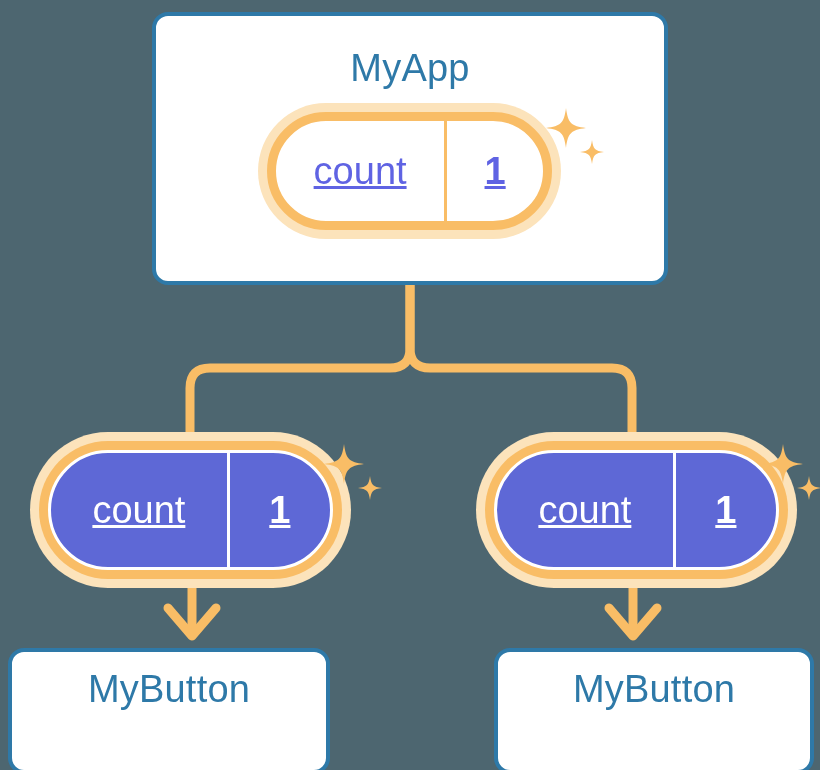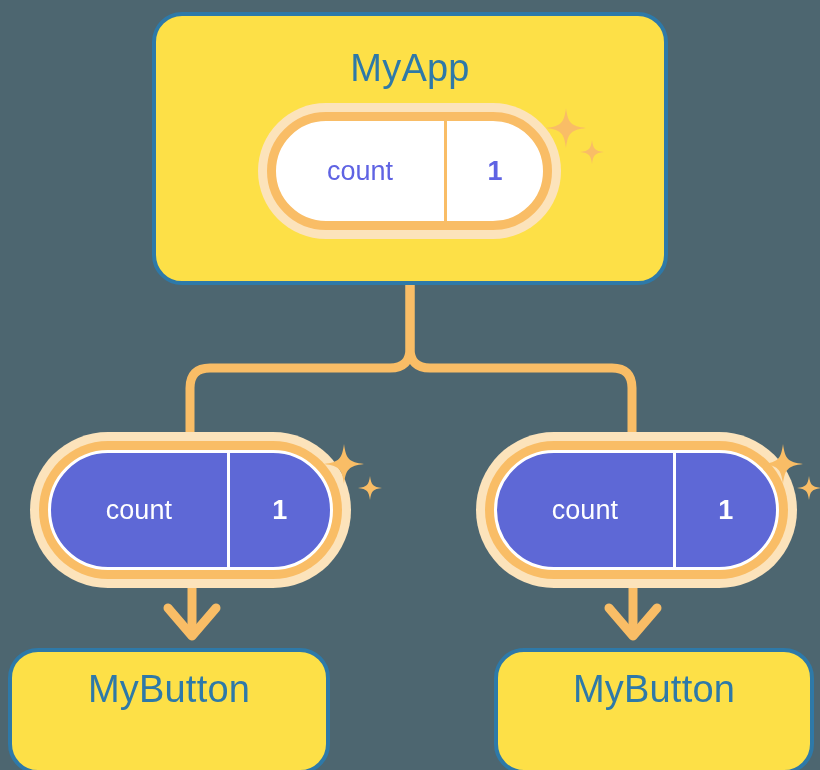--- a/index.html
+++ b/index.html
@@ -21,23 +21,23 @@
   #wires {
     position: absolute;
     left: 0; top: 0;
     width: 820px; height: 770px;
     pointer-events: none;
   }
 
   
   .card {
     position: absolute;
-    background: #fde047;
+    background: #ffffff;
     border: 4px solid #2e79a8;
-    border-radius: 30px;
+    border-radius: 16px;
     box-sizing: border-box;
   }
   .card-title {
     color: #2e79a8;
     font-size: 38px;
     font-weight: 400;
     letter-spacing: 0.2px;
     text-align: center;
     white-space: nowrap;
   }
@@ -113,24 +113,25 @@
     background: #ffffff;
   }
   #pill-left  { left: 48px;  top: 450px; }
   #pill-right { left: 494px; top: 450px; }
 
   .pill-key,
   .pill-val {
     display: flex;
     align-items: center;
     justify-content: center;
-    font-size: 27px;
+    font-size: 38px;
     font-weight: 400;
     white-space: nowrap;
     line-height: 1;
+    text-decoration: underline;
   }
   .pill-key { flex: 0 0 63%; }
   .pill-val { flex: 1 1 auto; font-weight: 700; }
   .pill-divider {
     width: 3px;
     flex: 0 0 3px;
     align-self: stretch;
   }
 
   

